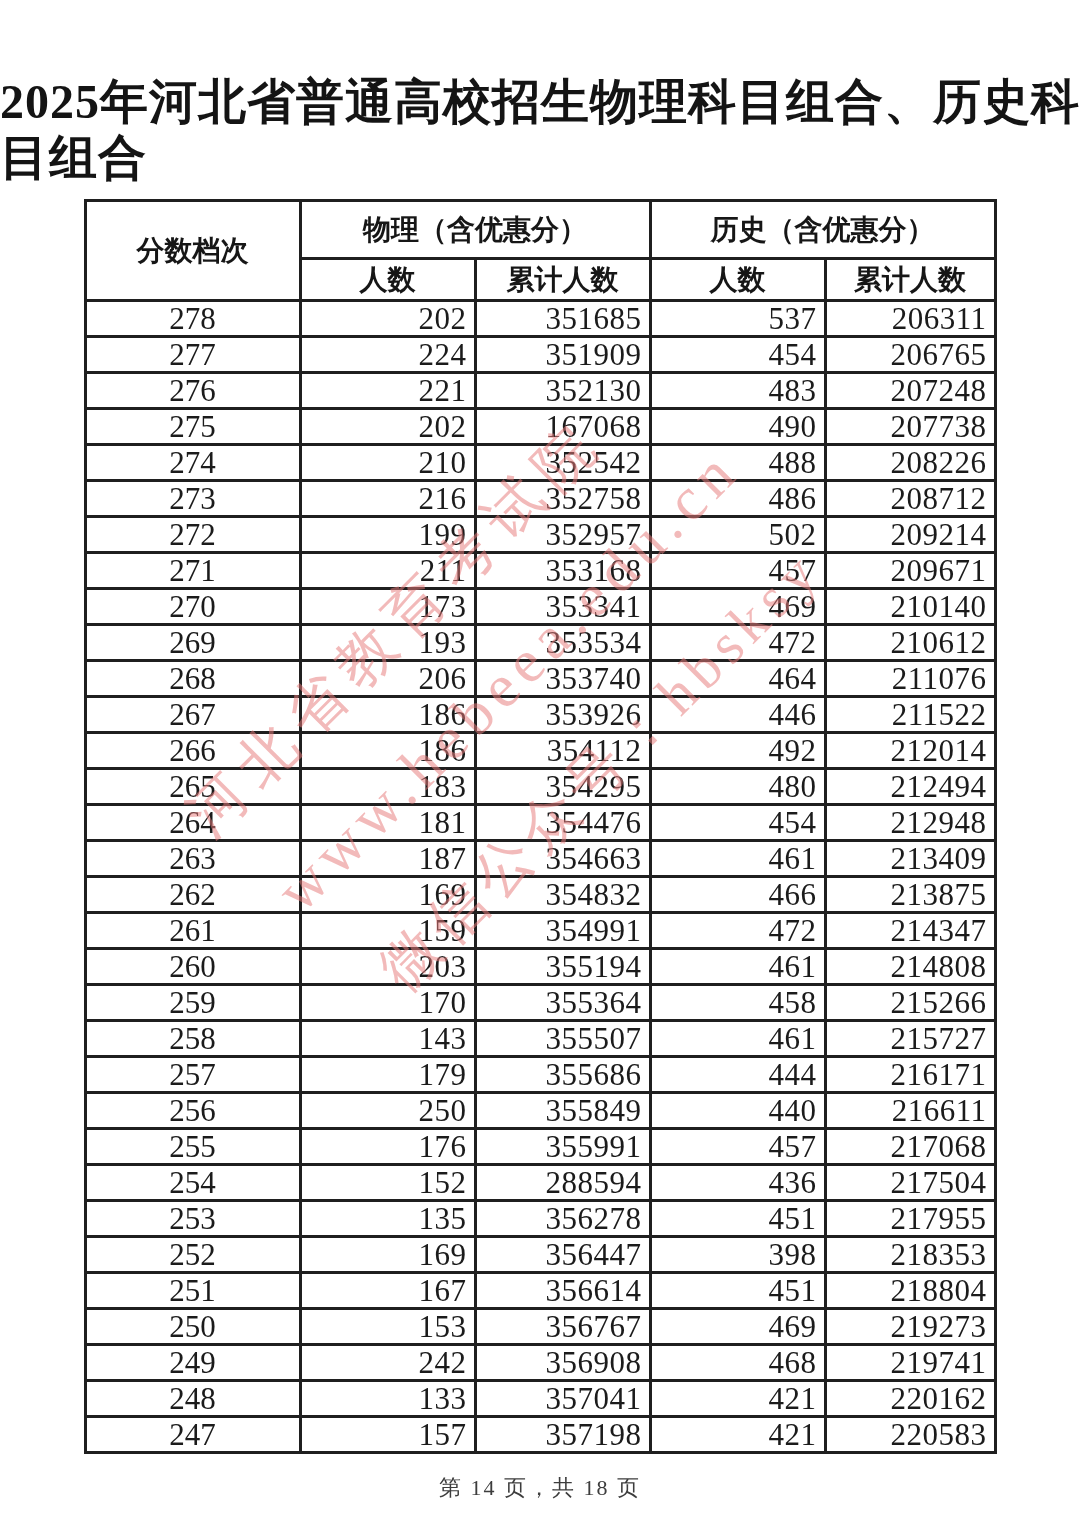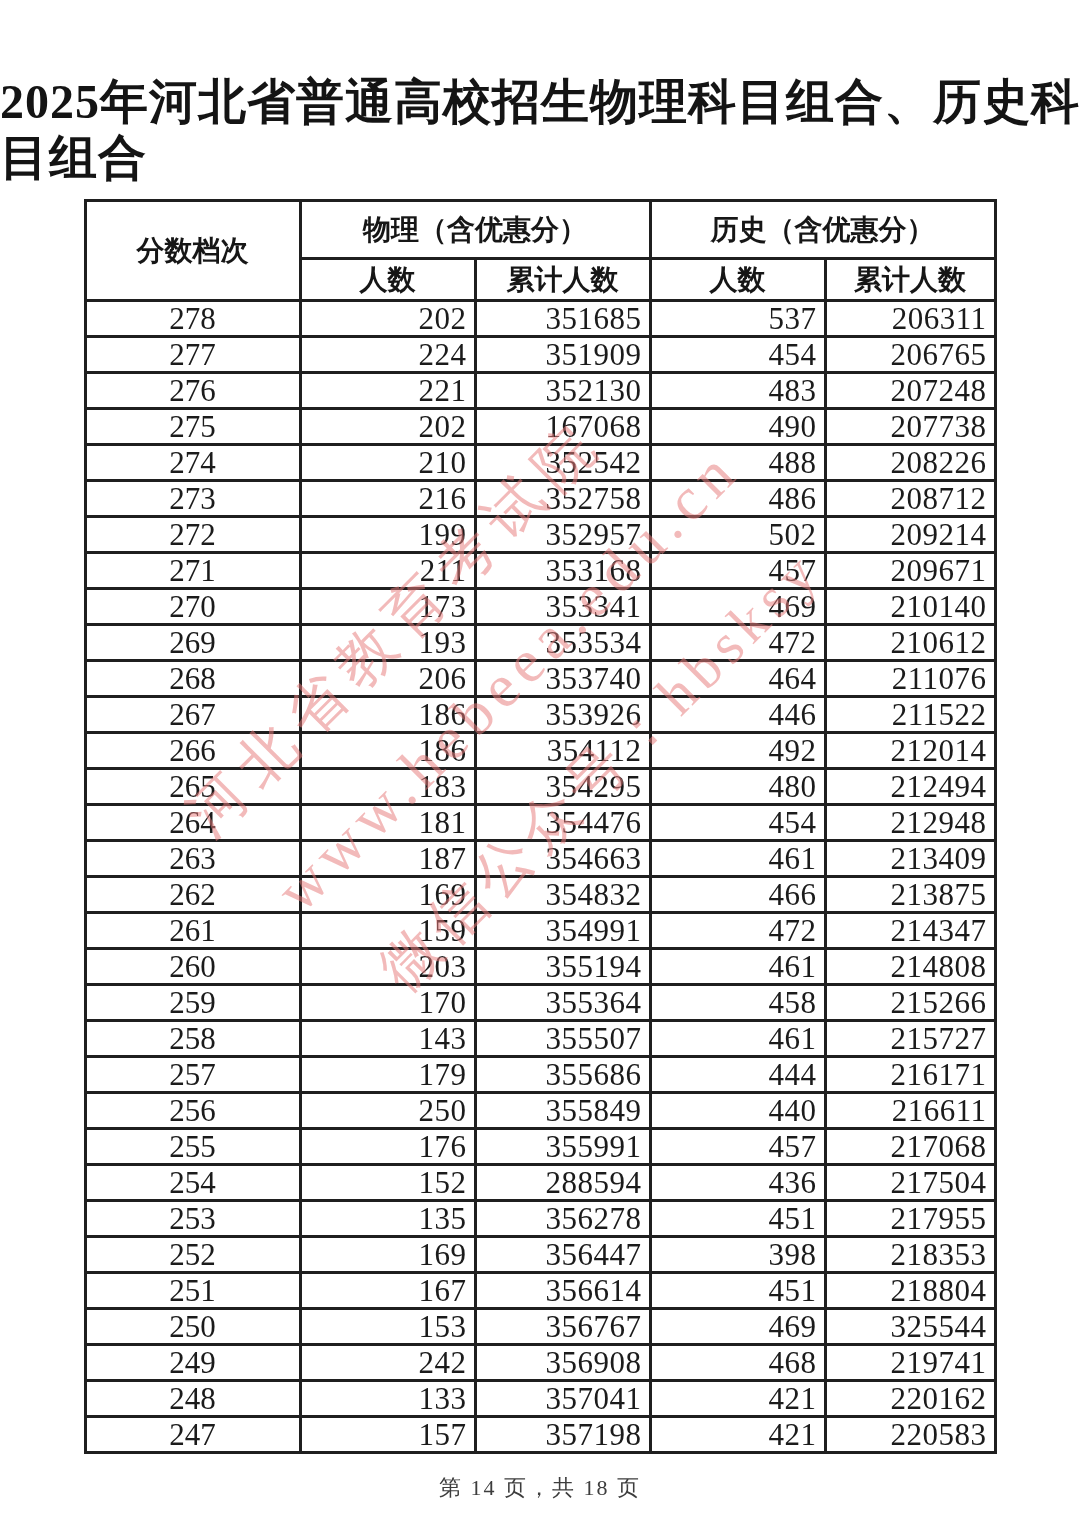--- a/index.html
+++ b/index.html
@@ -303,21 +303,21 @@
           <td class="c-right">167</td>
           <td class="c-right">356614</td>
           <td class="c-right">451</td>
           <td class="c-right">218804</td>
         </tr>
         <tr>
           <td class="c-center">250</td>
           <td class="c-right">153</td>
           <td class="c-right">356767</td>
           <td class="c-right">469</td>
-          <td class="c-right">325544</td>
+          <td class="c-right">219273</td>
         </tr>
         <tr>
           <td class="c-center">249</td>
           <td class="c-right">242</td>
           <td class="c-right">356908</td>
           <td class="c-right">468</td>
           <td class="c-right">219741</td>
         </tr>
         <tr>
           <td class="c-center">248</td>

